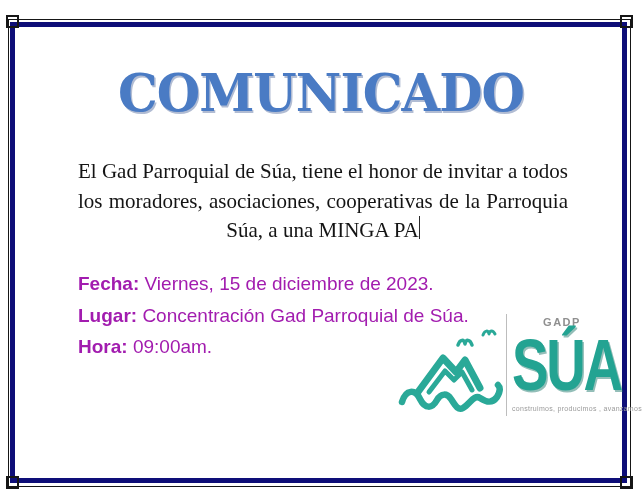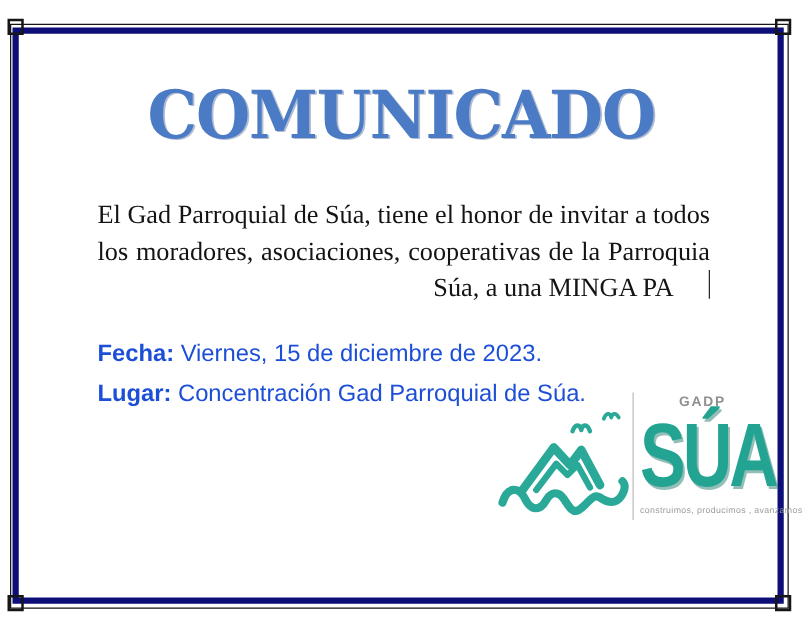--- a/index.html
+++ b/index.html
@@ -50,33 +50,33 @@
   .paragraph {
     position: absolute; left: 78px; right: 74px; top: 133px;
     font-family: "Liberation Serif", serif;
     font-size: 21px;
     line-height: 29.5px;
     color: #141414;
     margin-top: 24px;
   }
   .pline { text-align: justify; text-align-last: justify; white-space: nowrap; }
   .pline.last { text-align-last: left; }
-  .pline3 { display: flex; justify-content: flex-end; white-space: nowrap; gap: 28px; }
+  .pline3 { display: flex; justify-content: center; white-space: nowrap; }
   .caret {
     display: inline-block; width: 1px; height: 23px;
     background: #2a2a2a; vertical-align: -4px;
   }
 
   
   .details {
     position: absolute; left: 78px; top: 268px;
     font-family: "Liberation Sans", sans-serif;
     font-size: 19px;
     line-height: 31.5px;
-    color: #1d4ed8;
+    color: #a21caf;
   }
   .detail-label { font-weight: bold; }
 
   
   .logo { position: absolute; left: 398px; top: 298px; width: 212px; height: 122px; }
   .logo-art { position: absolute; left: 0; top: 30px; width: 107px; height: 92px; }
   .logo-divider {
     position: absolute; left: 108px; top: 16px; width: 1px; height: 102px;
     background: #bdbdbd;
   }
@@ -119,20 +119,21 @@
     <div class="pline">los moradores, asociaciones, cooperativas de la Parroquia</div>
     <div class="pline3">
         <span>Súa, a una MINGA PA</span>
         <span class="caret"></span>
       </div>
   </div>
 
   <div class="details">
     <div><span class="detail-label">Fecha:</span> <span>Viernes, 15 de diciembre de 2023.</span></div>
     <div><span class="detail-label">Lugar:</span> <span>Concentración Gad Parroquial de Súa.</span></div>
+    <div><span class="detail-label">Hora:</span> <span>09:00am.</span></div>
   </div>
 
   <div class="logo">
     <svg class="logo-art" viewBox="0 0 107 92" xmlns="http://www.w3.org/2000/svg">
       <g fill="none" stroke="#2aa998" stroke-linecap="round" stroke-linejoin="round">
 
         <path d="M20 64 L45 30 L58 44 L67 32 L82 60" stroke-width="7"></path>
 
         <path d="M31 64 L47 43 L56 52 L64 44 L74 62" stroke-width="5"></path>
 

